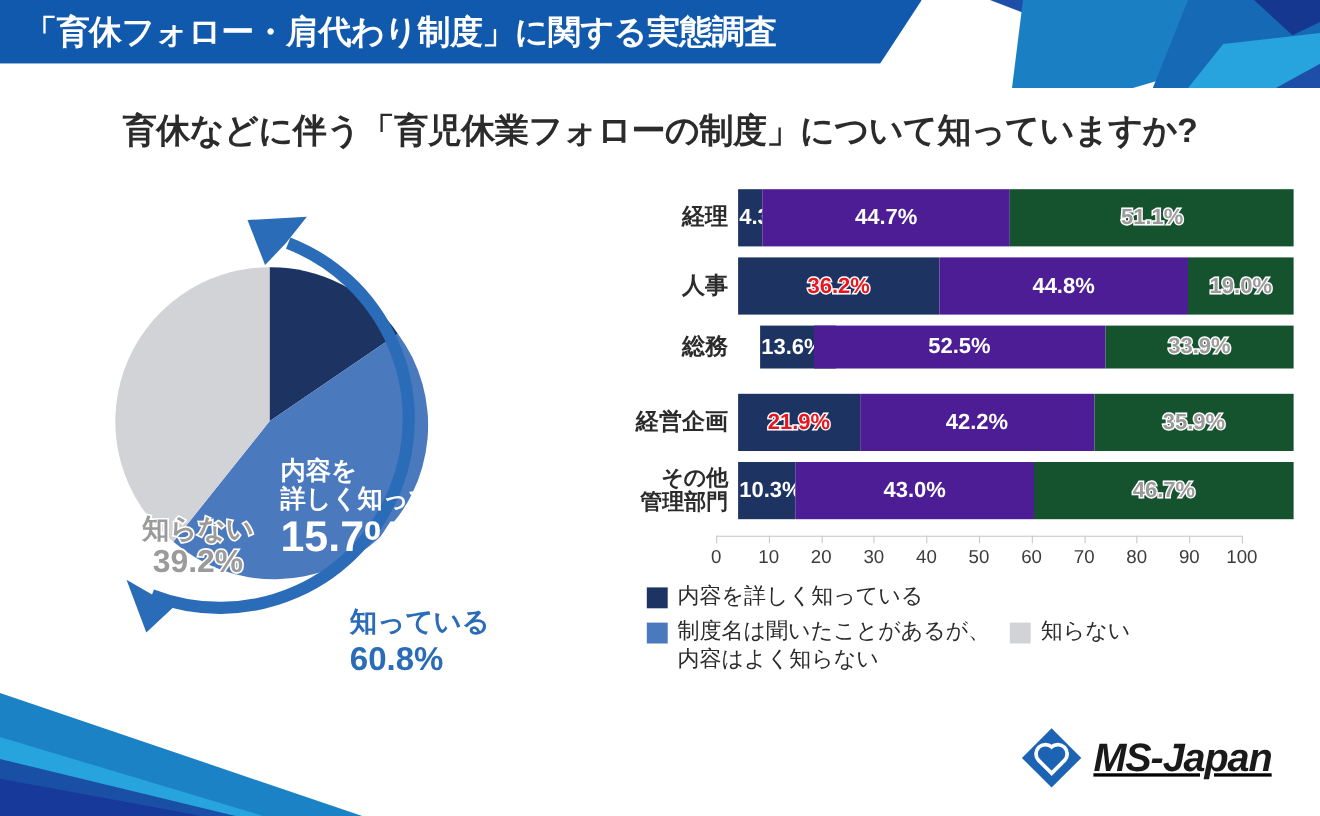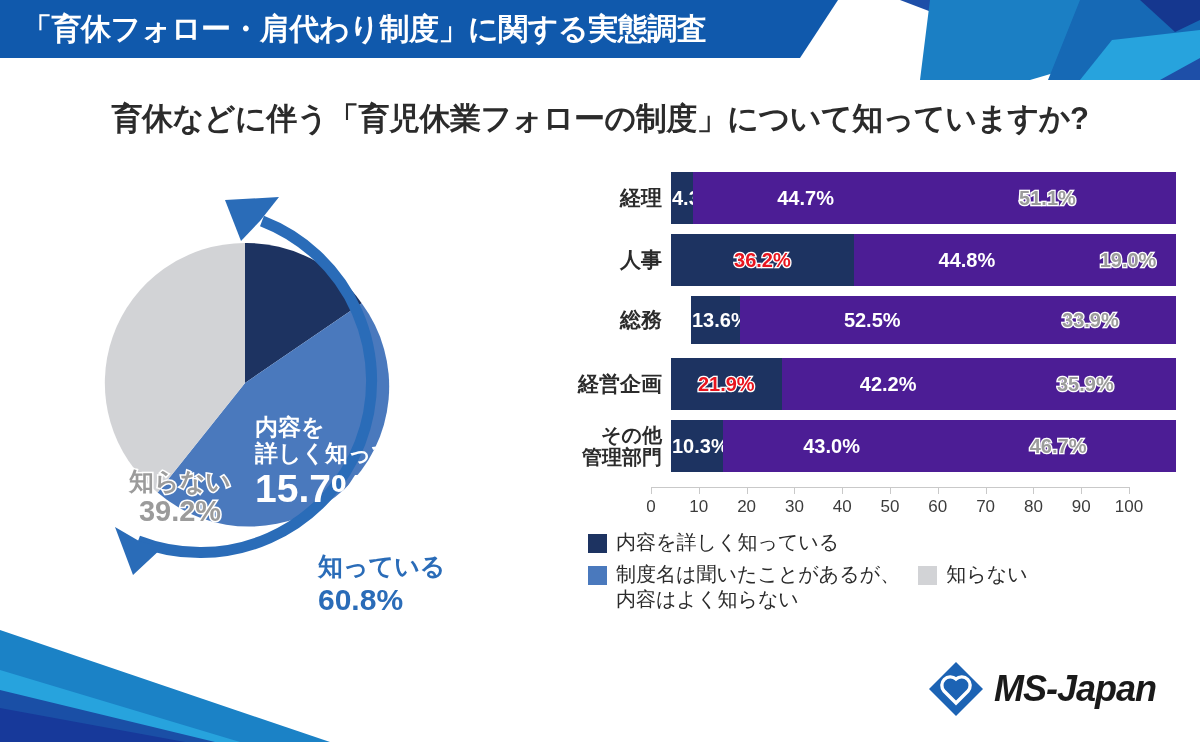--- a/index.html
+++ b/index.html
@@ -62,40 +62,40 @@
     width:86px;text-align:right;padding-right:9px;
     color:#2b2b2b;font-size:21px;font-weight:bold;line-height:1.1;
     white-space:nowrap;
   }
   .row-label.two{font-size:20px;}
   .track{position:relative;height:100%;flex:1 1 auto;}
   .seg{position:absolute;top:0;height:100%;display:flex;align-items:center;justify-content:center;
        font-size:20px;font-weight:bold;white-space:nowrap;}
   .seg.s0{background:#1d3361;color:#ffffff;}
   .seg.s1{background:#4c1d95;color:#ffffff;}
-  .seg.s2{background:#4c1d95;color:#9b9b9b;-webkit-text-stroke:2.6px #ffffff;paint-order:stroke fill;}
+  .seg.s2{background:#14532d;color:#9b9b9b;-webkit-text-stroke:2.6px #ffffff;paint-order:stroke fill;}
   .seg.s0 .hot{color:#e8151f;-webkit-text-stroke:2.6px #ffffff;paint-order:stroke fill;}
   .seg .ovf{position:absolute;left:1px;top:50%;transform:translateY(-50%);}
 
   .axis{position:absolute;left:646px;top:487px;width:490px;height:34px;}
   .axis-line{position:absolute;left:5px;top:0;width:478px;height:1px;background:#c9c9c9;}
   .tick{position:absolute;top:0;width:1px;height:7px;background:#c9c9c9;}
   .tick-lbl{position:absolute;top:10px;transform:translateX(-50%);font-size:17px;color:#3c3c3c;}
 
   
   .legend{position:absolute;left:588px;top:530px;width:580px;}
   .lg-row{display:flex;align-items:flex-start;margin-bottom:7px;}
   .sw{width:19px;height:19px;flex:0 0 19px;margin-top:4px;margin-right:9px;}
   .sw.c0{background:#1d3361;}
   .sw.c1{background:#4a79bd;}
   .sw.c2{background:#d2d3d6;}
   .lg-txt{font-size:20px;color:#2b2b2b;line-height:1.25;white-space:pre-line;}
 
   
-  .logo{position:absolute;left:928px;top:658px;width:230px;height:62px;display:flex;align-items:center;}
+  .logo{position:absolute;left:928px;top:658px;width:230px;height:62px;display:flex;align-items:center;text-decoration:underline;}
   .logo-mark{width:56px;height:56px;flex:0 0 56px;margin-right:10px;}
   .logo-text{font-size:36px;font-weight:bold;font-style:italic;color:#1a1a1a;letter-spacing:-1px;white-space:nowrap;}
 </style>
 </head>
 <body>
 
 <div id="stage">
 
   <div class="hdr-band"></div>
   <div class="hdr-title">「育休フォロー・肩代わり制度」に関する実態調査</div>
@@ -184,21 +184,21 @@
         </div>
         <div class="seg s1" style="left:36.2%;width:44.8%;">
           <span>44.8%</span>
         </div>
         <div class="seg s2" style="left:81%;width:19%;">
           <span>19.0%</span>
         </div>
       </div>
     </div>
 
-    <div class="bar-row" style="top:124px;height:48px;">
+    <div class="bar-row" style="top:124px;height:39px;">
       <div class="row-label">総務</div>
       <div class="track">
         <div class="seg s0" style="left:0%;width:13.6%;margin-left:20px;">
           <span class="ovf">13.6%</span>
         </div>
         <div class="seg s1" style="left:13.6%;width:52.5%;">
           <span>52.5%</span>
         </div>
         <div class="seg s2" style="left:66.1%;width:33.9%;">
           <span>33.9%</span>

